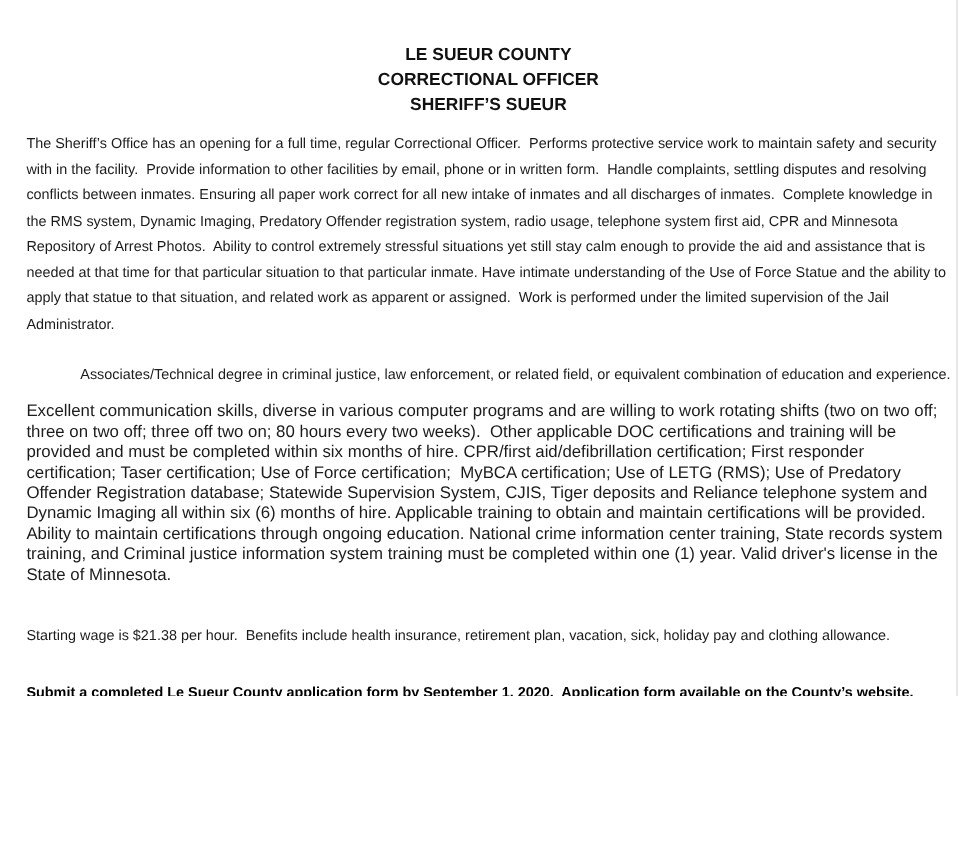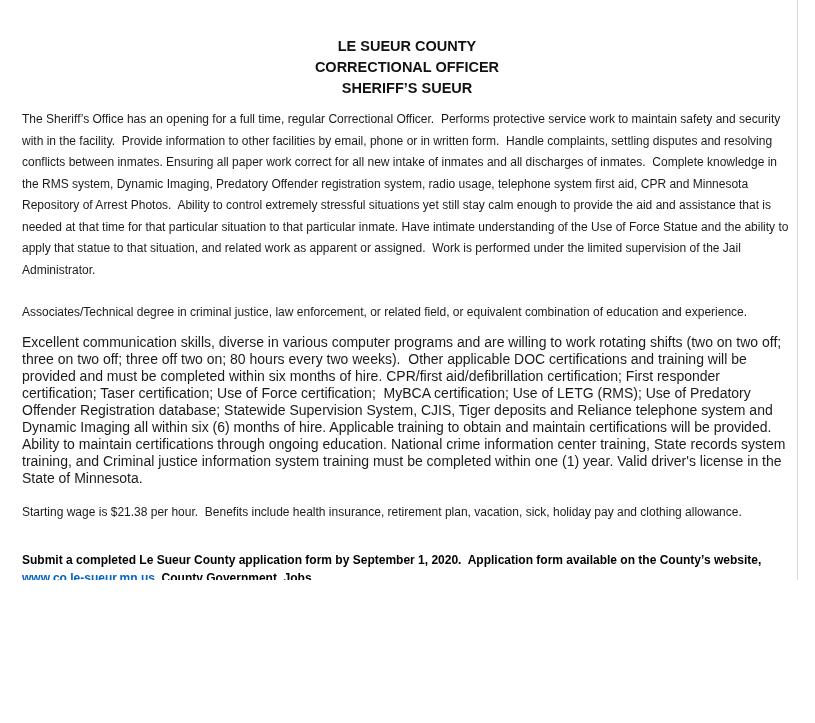--- a/index.html
+++ b/index.html
@@ -29,23 +29,23 @@
   }
   p { margin: 0; }
   .para {
     font-size: 12px;
     line-height: 21.5px;
     color: #1b1b1b;
   }
   
   .para span, .para a { white-space: pre-wrap; }
   .p1 { margin-top: 10px; }
-  .p2 { margin-top: 21px; }
+  .p2 { margin-top: 21px; text-align: right; }
   .p3 { margin-top: 10px; }
-  .p4 { margin-top: 15px; }
+  .p4 { margin-top: 32px; }
   .p5 { margin-top: 28px; }
   .p6 { margin-top: 22px; }
   .alt {
     font-size: 14px;
     line-height: 17px;
   }
   .bold {
     font-weight: 700;
     line-height: 18px;
     color: #000000;

